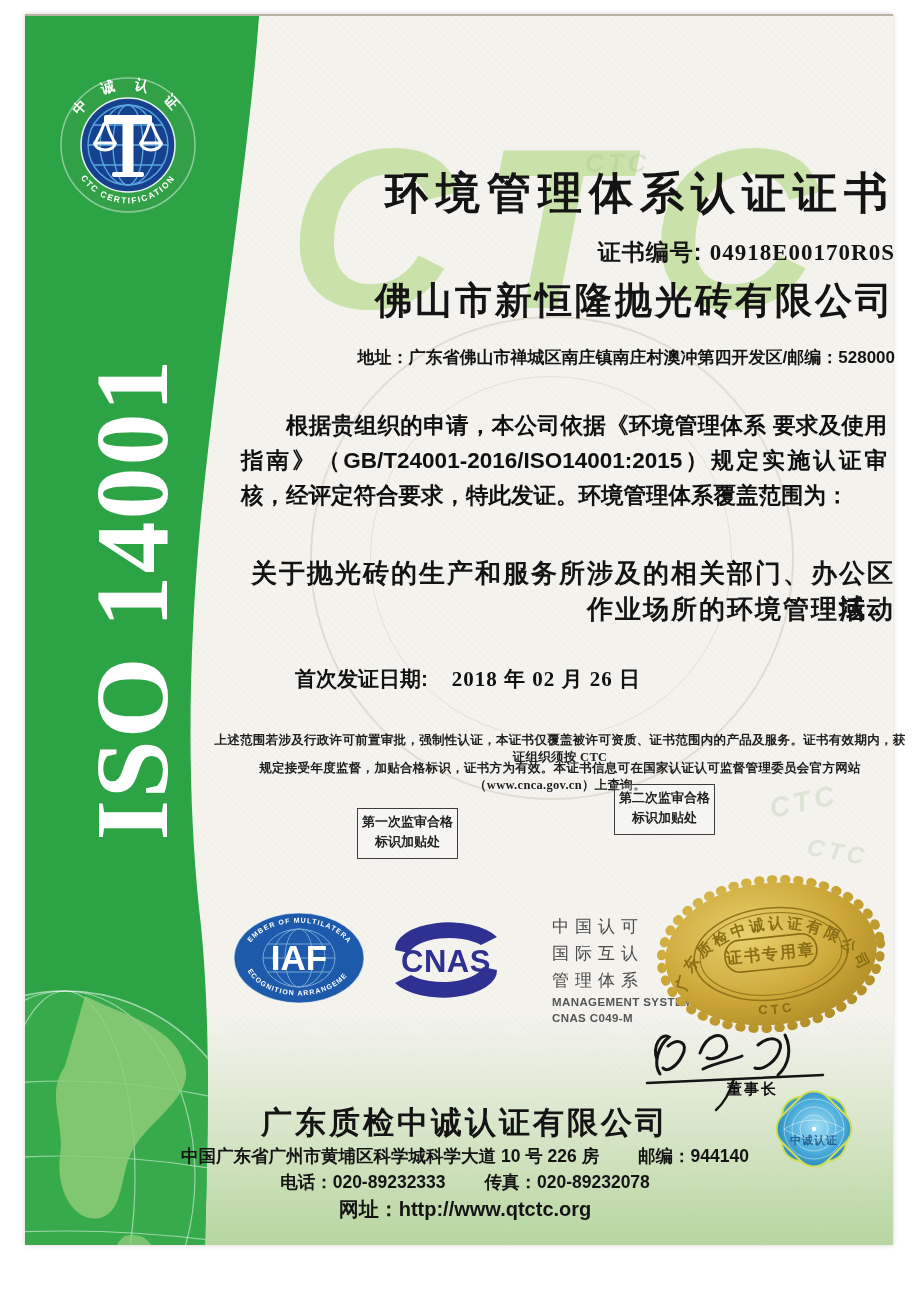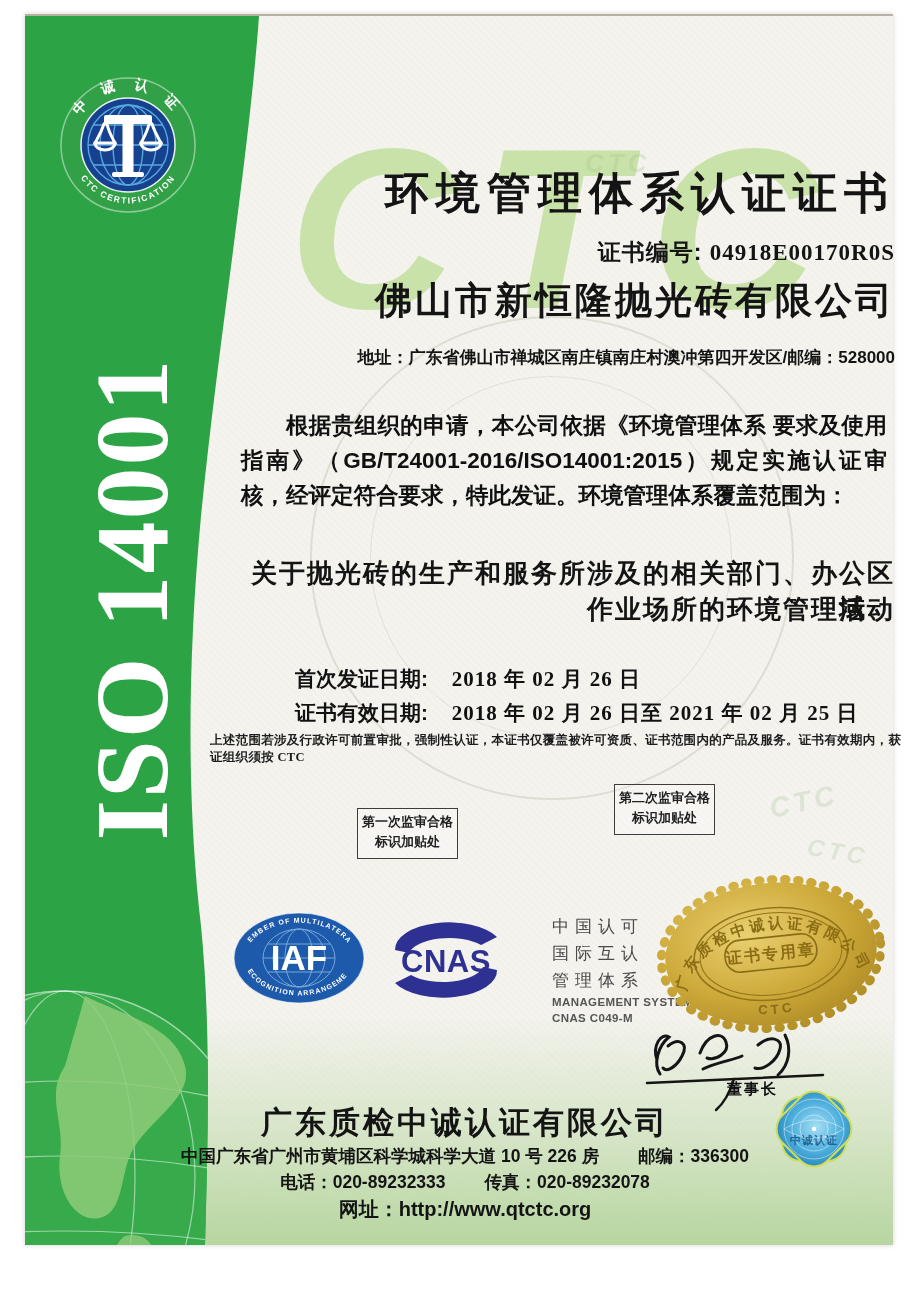--- a/index.html
+++ b/index.html
@@ -31,21 +31,21 @@
   .cert-no .num{font-family:"Liberation Serif", serif;font-weight:700;}
   .company{top:260px;font-size:37px;font-weight:700;letter-spacing:3px;}
   .addr{top:330px;font-size:17px;font-weight:700;}
   .credit{top:355px;font-size:17px;font-weight:700;}
   .para{left:216px;top:392px;width:646px;font-size:22.5px;line-height:35px;font-weight:700;
         text-indent:2em;text-align:justify;color:#101010;}
   .scope1{top:540px;font-size:26px;font-weight:700;font-family:"Liberation Serif", serif;letter-spacing:2px;}
   .scope2{top:576px;font-size:26px;font-weight:700;font-family:"Liberation Serif", serif;letter-spacing:2px;}
   .dates{left:270px;top:646px;font-size:21px;font-weight:700;line-height:33px;color:#111;}
   .dates .val{font-family:"Liberation Serif", serif;letter-spacing:1px;margin-left:18px;}
-  .fine{left:185px;width:700px;text-align:left;font-size:12.5px;font-weight:600;
+  .fine{left:185px;width:700px;text-align:center;font-size:12.5px;font-weight:600;
         font-family:"Liberation Serif", serif;color:#1d1d1d;letter-spacing:.3px;}
   .fine1{top:716px;} .fine2{top:744px;}
   .audit-box{top:768px;width:99px;height:46px;border:1.5px solid #3d3d3d;text-align:center;
              font-size:13px;font-weight:700;line-height:20px;padding-top:3px;color:#222;background:rgba(255,255,255,.25);}
   .abox1{left:332px;margin-top:24px;} .abox2{left:589px;}
   .acc-text{left:498px;top:897px;color:#4a4a4a;margin-left:29px;}
   .acc-text .cn{font-size:17px;letter-spacing:6px;line-height:27px;font-weight:500;}
   .acc-text .en{font-size:11.5px;line-height:16px;color:#555;font-weight:600;letter-spacing:.4px;}
   .acc-text .en:first-of-type{margin-top:5px;}
   .signer-title{left:702px;top:1064px;font-size:15px;font-weight:700;letter-spacing:2px;color:#111;}
@@ -139,27 +139,24 @@
   <div class="abs para">根据贵组织的申请，本公司依据《环境管理体系 要求及使用指南》（GB/T24001-2016/ISO14001:2015）规定实施认证审核，经评定符合要求，特此发证。环境管理体系覆盖范围为：</div>
 
   <div class="abs center-col scope1">关于抛光砖的生产和服务所涉及的相关部门、办公区域、</div>
   <div class="abs center-col scope2">作业场所的环境管理活动</div>
 
   <div class="abs dates">
     <div>
       <span>首次发证日期:</span>
       <span class="val">2018 年 02 月 26 日</span>
     </div>
-    <div>
-      <span>证书有效日期:</span>
-      <span class="val">2018 年 02 月 26 日至 2021 年 02 月 25 日</span>
-    </div>
   </div>
 
   <div class="abs fine fine1">上述范围若涉及行政许可前置审批，强制性认证，本证书仅覆盖被许可资质、证书范围内的产品及服务。证书有效期内，获证组织须按 CTC</div>
+  <div class="abs fine fine2">规定接受年度监督，加贴合格标识，证书方为有效。本证书信息可在国家认证认可监督管理委员会官方网站（www.cnca.gov.cn）上查询。</div>
 
   <div class="abs audit-box abox1">
     <div>第一次监审合格</div>
     <div>标识加贴处</div>
   </div>
   <div class="abs audit-box abox2">
     <div>第二次监审合格</div>
     <div>标识加贴处</div>
   </div>
 
@@ -233,21 +230,21 @@
       <path d="M148,19 C155,33 152,49 141,59"></path>
       <path d="M10,67 L186,59" stroke-width="2.5"></path>
       <path d="M97,63 C93,76 87,87 79,94" stroke-width="2.5"></path>
     </g>
   </svg>
   <div class="abs signer-title">董事长</div>
 
   <div class="abs issuer issuer-name">广东质检中诚认证有限公司</div>
   <div class="abs issuer issuer-l2">
     <span>中国广东省广州市黄埔区科学城科学大道 10 号 226 房</span><span class="gap"></span>
-    <span>邮编：336300</span>
+    <span>邮编：944140</span>
   </div>
   <div class="abs issuer issuer-l3">
     <span>电话：020-89232333</span><span class="gap"></span>
     <span>传真：020-89232078</span>
   </div>
   <div class="abs issuer issuer-l4">网址：http://www.qtctc.org</div>
 
   <svg class="sticker-svg" viewBox="-47 -47 94 94">
     <defs>
       <radialGradient id="blu" cx="50%" cy="45%" r="70%">

